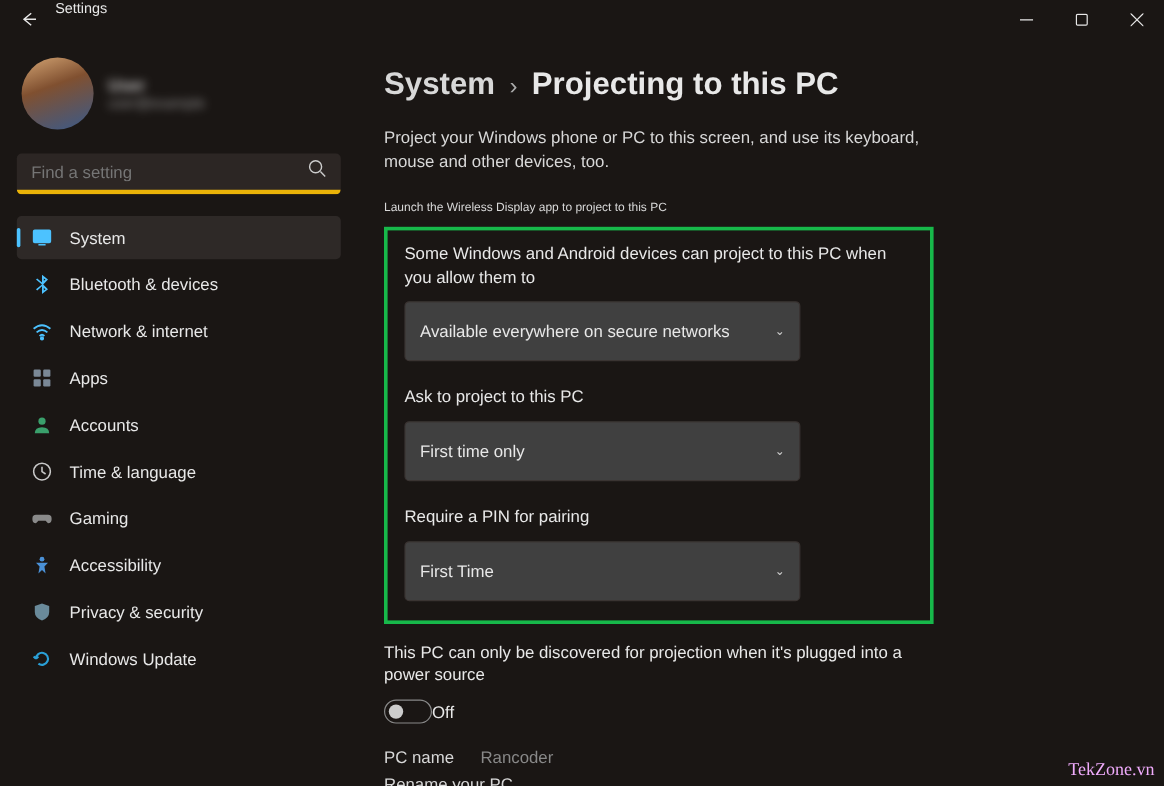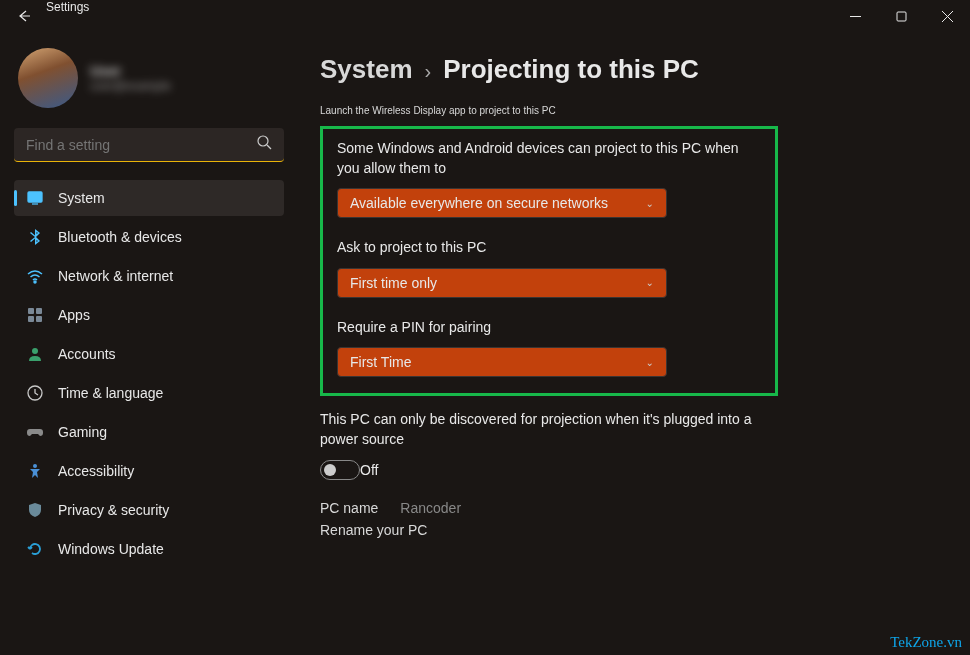--- a/index.html
+++ b/index.html
@@ -55,21 +55,21 @@
     .user-info { filter:blur(4px); opacity:.8; }
     .user-name { font-size:14px; font-weight:600; }
     .user-email { font-size:12px; color:#aaa; }
     .search {
       height:34px;
       background:#2c2624;
       border-radius:4px;
       display:flex; align-items:center;
       padding:0 12px;
       margin-bottom:18px;
-      border-bottom:1px solid #eab308;
+      border-bottom:4px solid #eab308;
     }
     .search input {
       flex:1; background:transparent; border:none; outline:none;
       color:#e8e8e8; font-size:14px;
     }
     .search-icon { color:#ccc; }
     .nav-item {
       height:36px;
       display:flex; align-items:center;
       gap:14px;
@@ -108,23 +108,23 @@
     .desc { font-size:14px; color:#d8d8d8; line-height:1.4; max-width:460px; margin-bottom:24px; }
     .launch { font-size:10px; color:#d8d8d8; margin-bottom:10px; }
     .green-box {
       border:3px solid #17b84a;
       padding:10px 18px 16px 14px;
       width:458px;
       margin-bottom:14px;
     }
     .setting-label { font-size:14px; color:#e8e8e8; margin-bottom:10px; line-height:1.4; }
     .dropdown {
-      height:30px;
+      height:50px;
       width:330px;
-      background:#c2410c;
+      background:#404040;
       border:1px solid #3a3432;
       border-radius:4px;
       display:flex; align-items:center; justify-content:space-between;
       padding:0 12px;
       font-size:14px;
       cursor:pointer;
       margin-bottom:20px;
     }
     .dropdown:last-child{margin-bottom:0;}
     .chev-down { font-size:10px; color:#ccc; }
@@ -144,21 +144,21 @@
     .toggle-label { font-size:14px; }
     .kv-row { display:flex; gap:22px; font-size:14px; margin-bottom:6px; align-items:baseline; }
     .kv-label { color:#d8d8d8; }
     .kv-value { color:#888; }
     .link { color:#d8d8d8; font-size:14px; cursor:pointer; }
     .watermark {
       position:absolute;
       bottom:4px; right:8px;
       font-family:Georgia,serif;
       font-size:15px;
-      color:#0ea5e9;
+      color:#f0abfc;
     }
   </style>
 </head>
 <body>
 
 <div class="titlebar">
   <div class="back-btn">
     <svg width="16" height="16" viewBox="0 0 16 16" fill="none" stroke="#e8e8e8" stroke-width="1.2">
         <path d="M10 3 L4 8 L10 13 M4 8 H14"></path>
       </svg>
@@ -293,20 +293,21 @@
     </div>
   </div>
 
   <div class="main">
     <div class="breadcrumb">
       <span class="bc-parent">System</span>
       <span class="bc-sep">›</span>
       <span class="bc-current">Projecting to this PC</span>
     </div>
 
+    <div class="desc">Project your Windows phone or PC to this screen, and use its keyboard, mouse and other devices, too.</div>
     <div class="launch">Launch the Wireless Display app to project to this PC</div>
 
     <div class="green-box">
       <div class="setting-label">Some Windows and Android devices can project to this PC when you allow them to</div>
       <div class="dropdown">
         <span>Available everywhere on secure networks</span>
         <span class="chev-down">⌄</span>
       </div>
 
       <div class="setting-label">Ask to project to this PC</div>

